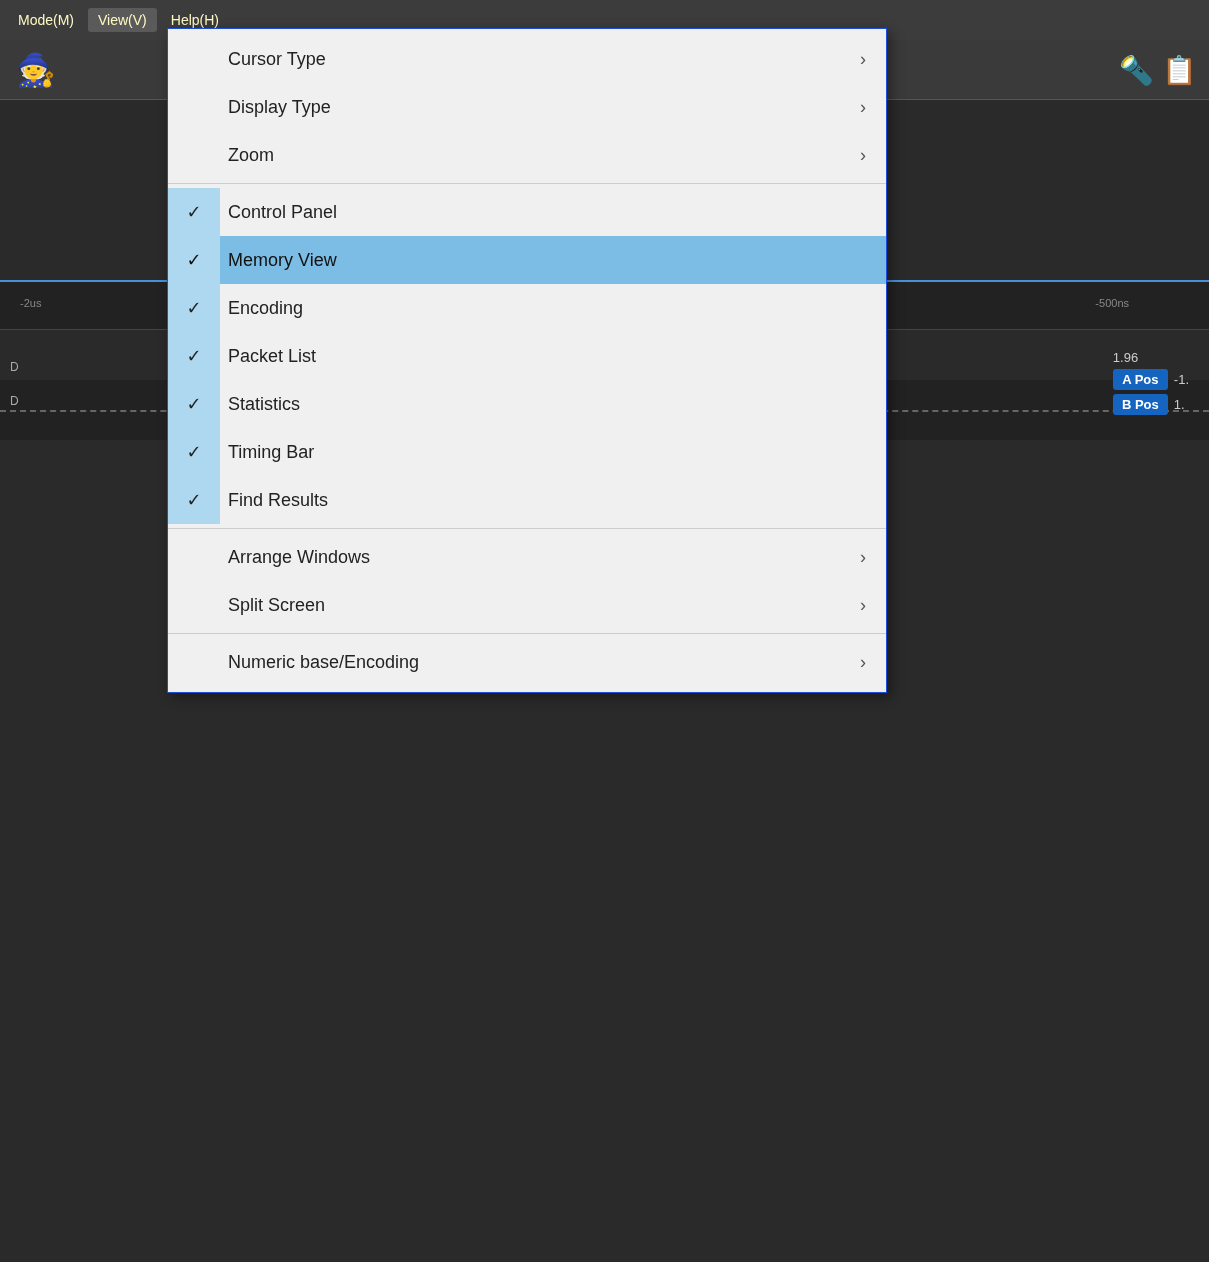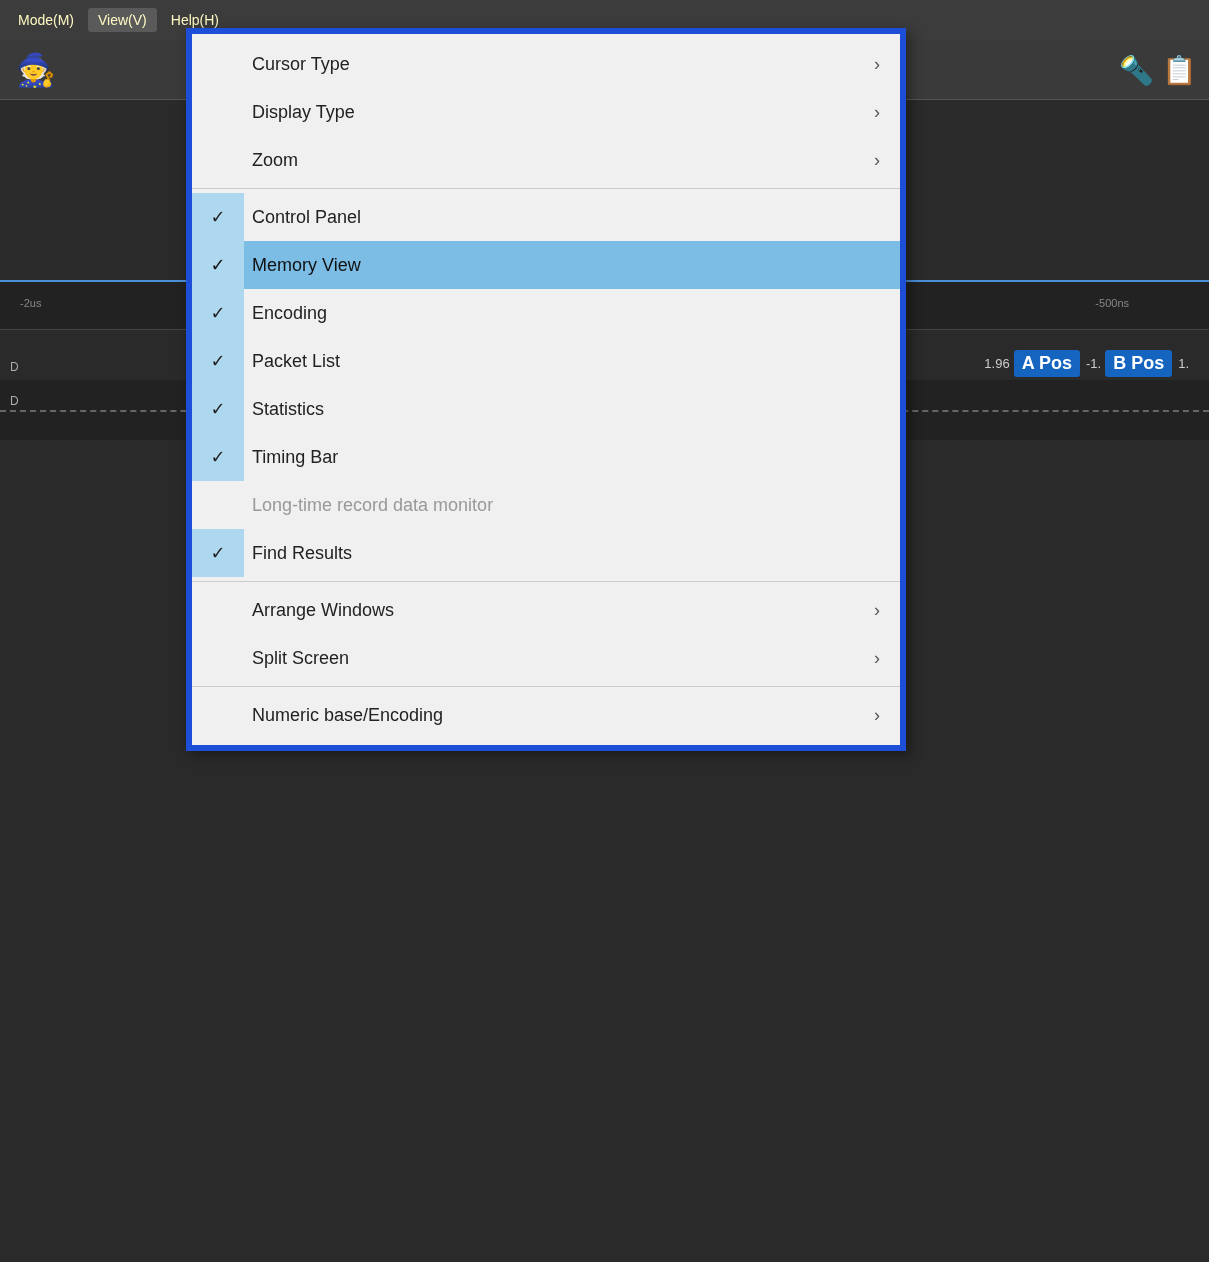--- a/index.html
+++ b/index.html
@@ -122,24 +122,24 @@
     .overlay {
       position: absolute;
       top: 0; left: 0; right: 0; bottom: 0;
       z-index: 100;
     }
 
     
     .dropdown-menu {
       position: absolute;
       top: 28px;
-      left: 186px;
+      left: 167px;
       width: 720px;
       background: #f0f0f0;
-      border: 6px solid #1d4ed8;
+      border: 1px solid #1d4ed8;
       box-shadow: 4px 4px 12px rgba(0,0,0,0.4);
       z-index: 200;
       padding: 6px 0;
     }
 
     .menu-item {
       display: flex;
       align-items: center;
       padding: 10px 20px 10px 60px;
       font-size: 18px;
@@ -183,36 +183,36 @@
       background: #ccc;
       margin: 4px 0;
     }
 
     
     .right-info {
       position: absolute;
       top: 350px;
       right: 20px;
       display: flex;
+      flex-direction: column;
       gap: 4px;
-      align-items: center;
     }
 
     .pos-row {
       display: flex;
       align-items: center;
       gap: 6px;
     }
 
     .pos-badge {
       background: #1565c0;
       color: white;
       padding: 3px 8px;
       border-radius: 3px;
-      font-size: 18px;
+      font-size: 13px;
       font-weight: bold;
       min-width: 55px;
       text-align: center;
     }
 
     .pos-value {
       color: #ccc;
       font-size: 13px;
     }
 
@@ -302,23 +302,20 @@
         <span>Packet List</span>
       </div>
       <div class="menu-item">
         <div class="check-bg">✓</div>
         <span>Statistics</span>
       </div>
       <div class="menu-item">
         <div class="check-bg">✓</div>
         <span>Timing Bar</span>
       </div>
-      <div class="menu-item disabled">
-        <span>Long-time record data monitor</span>
-      </div>
       <div class="menu-item">
         <div class="check-bg">✓</div>
         <span>Find Results</span>
       </div>
       <div class="menu-divider"></div>
       <div class="menu-item">
         <span>Arrange Windows</span>
         <span class="arrow">›</span>
       </div>
       <div class="menu-item">

